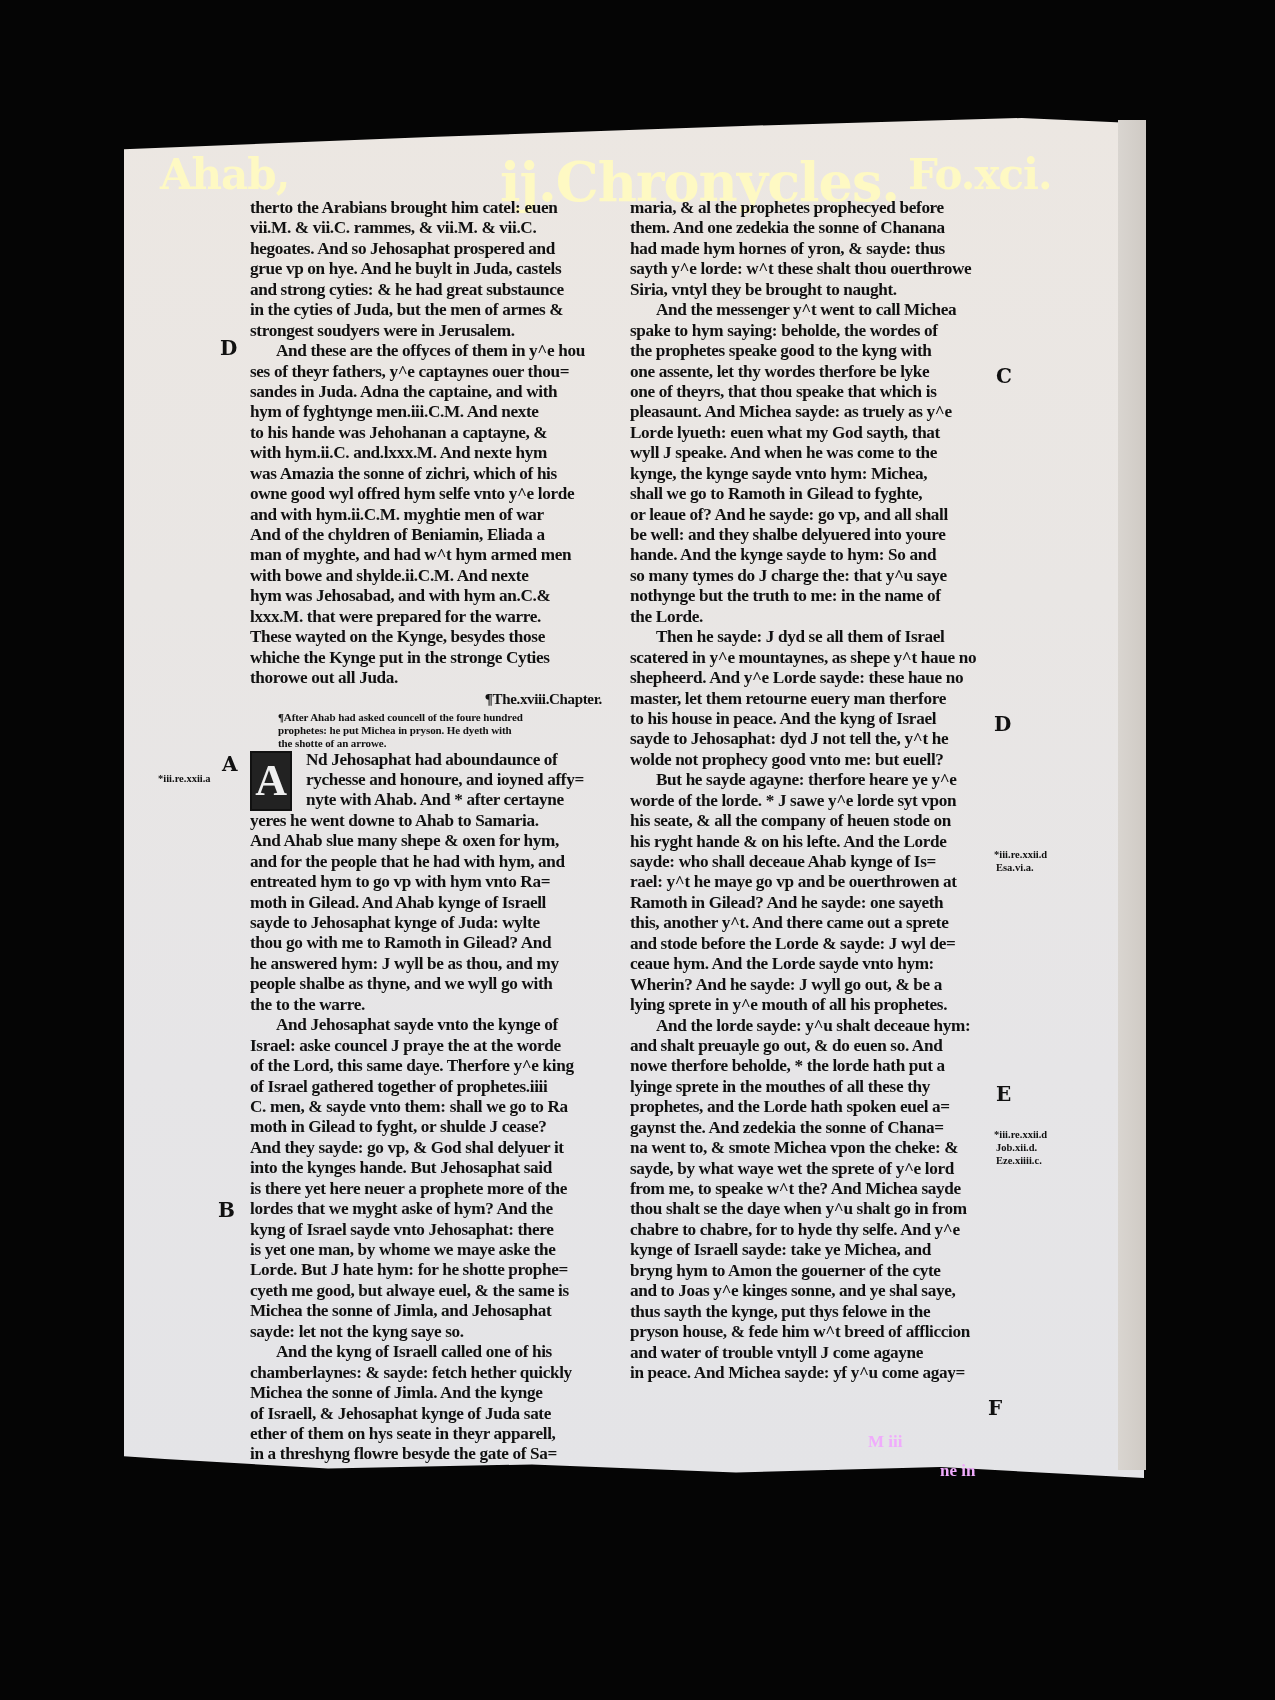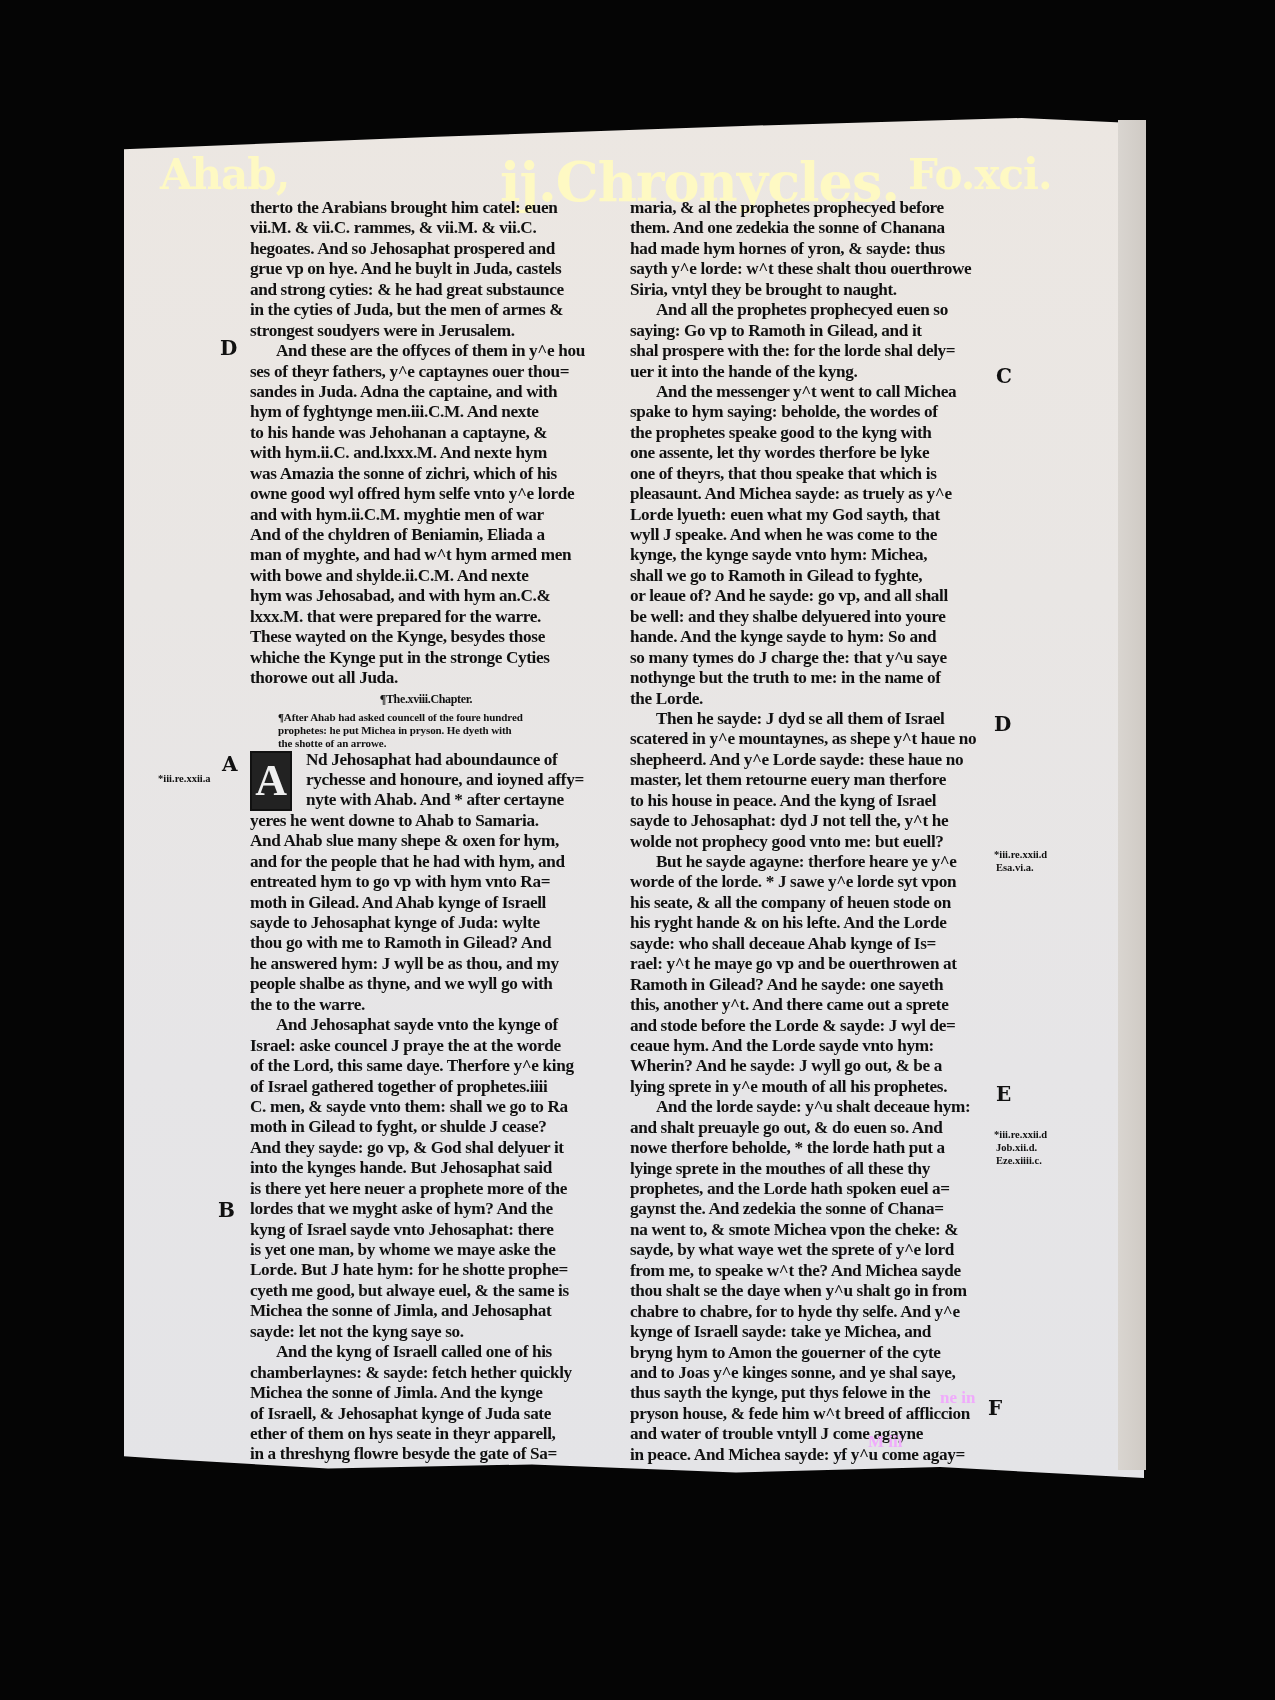--- a/index.html
+++ b/index.html
@@ -23,21 +23,21 @@
 
   .col {
     position:absolute; top:198px; width:352px;
     font-family:"Liberation Serif", serif; font-weight:bold; color:#111;
     font-size:17.2px; line-height:20.45px; letter-spacing:-0.35px;
   }
   .col-left { left:250px; }
   .col-right { left:630px; width:364px; }
   .line { white-space:nowrap; overflow:hidden; height:20.45px; }
   .line.indent { padding-left:26px; }
-  .chapter-head { text-align:center; font-size:12px; height:22px; }
+  .chapter-head { text-align:right; font-size:15px; height:22px; }
   .summary { font-size:11px; line-height:13px; height:13px; padding-left:28px; letter-spacing:-0.1px; white-space:nowrap; }
   .dropcap-block { position:relative; }
   .dropcap {
     position:absolute; left:0; top:1px; width:38px; height:56px; border:2px solid #111;
     background:#222; color:#eee; font-size:44px; line-height:56px; text-align:center; font-weight:bold;
   }
   .dropcap-line { padding-left:56px; }
 
   .margin-letter { position:absolute; font-family:"DejaVu Serif", serif; font-weight:bold; color:#111; font-size:20px; }
   .margin-note { position:absolute; font-family:"Liberation Serif", serif; font-weight:bold; color:#111; font-size:10.5px; line-height:13px; }
@@ -135,26 +135,20 @@
 </div>
 
 <div class="col col-right">
   <div id="rc-top">
       <div class="line">maria, &amp; al the prophetes prophecyed before</div>
       <div class="line">them. And one zedekia the sonne of Chanana</div>
       <div class="line">had made hym hornes of yron, &amp; sayde: thus</div>
       <div class="line">sayth y^e lorde: w^t these shalt thou ouerthrowe</div>
       <div class="line">Siria, vntyl they be brought to naught.</div>
     </div>
-  <div id="rc-p2">
-      <div class="line indent">And all the prophetes prophecyed euen so</div>
-      <div class="line">saying: Go vp to Ramoth in Gilead, and it</div>
-      <div class="line">shal prospere with the: for the lorde shal dely=</div>
-      <div class="line">uer it into the hande of the kyng.</div>
-    </div>
   <div id="rc-p3">
       <div class="line indent">And the messenger y^t went to call Michea</div>
       <div class="line">spake to hym saying: beholde, the wordes of</div>
       <div class="line">the prophetes speake good to the kyng with</div>
       <div class="line">one assente, let thy wordes therfore be lyke</div>
       <div class="line">one of theyrs, that thou speake that which is</div>
       <div class="line">pleasaunt. And Michea sayde: as truely as y^e</div>
       <div class="line">Lorde lyueth: euen what my God sayth, that</div>
       <div class="line">wyll J speake. And when he was come to the</div>
       <div class="line">kynge, the kynge sayde vnto hym: Michea,</div>
@@ -220,13 +214,13 @@
 <div class="margin-letter" style="left:994px;top:712px;">D</div>
 <div class="margin-note" style="left:994px;top:848px;">*iii.re.xxii.d</div>
 <div class="margin-note" style="left:996px;top:861px;">Esa.vi.a.</div>
 <div class="margin-letter" style="left:996px;top:1082px;">E</div>
 <div class="margin-note" style="left:994px;top:1128px;">*iii.re.xxii.d</div>
 <div class="margin-note" style="left:996px;top:1141px;">Job.xii.d.</div>
 <div class="margin-note" style="left:996px;top:1154px;">Eze.xiiii.c.</div>
 <div class="margin-letter" style="left:988px;top:1396px;">F</div>
 
 <div class="signature" style="left:868px;top:1432px;">M iii</div>
-<div class="signature" style="left:940px;top:1388px;">ne in</div>
+<div class="signature" style="left:940px;top:1461px;">ne in</div>
 
 </body></html>

